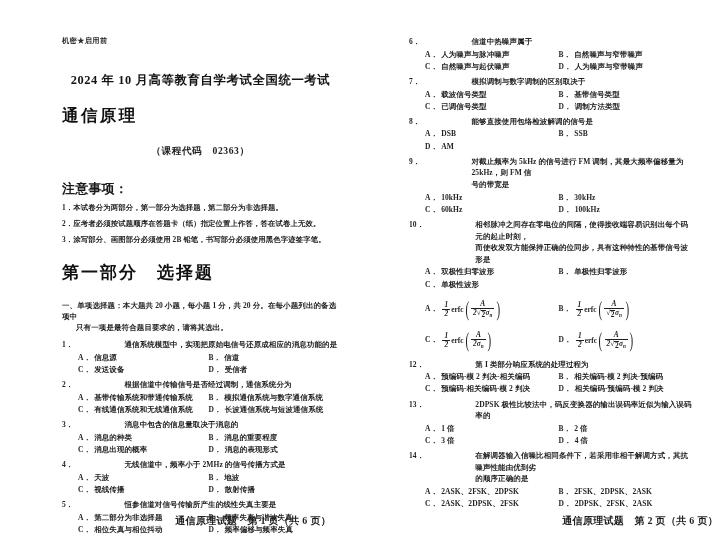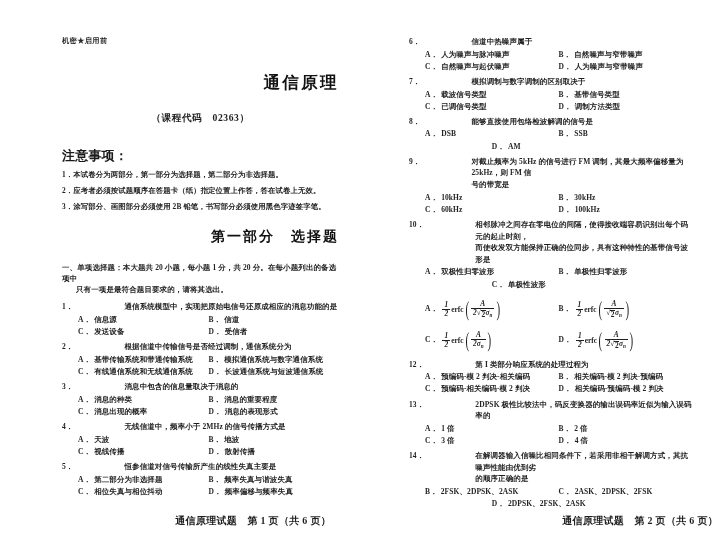--- a/index.html
+++ b/index.html
@@ -49,21 +49,21 @@
   .exam-title {
     text-align: center;
     font-size: 12.4px;
     font-weight: bold;
     letter-spacing: 0.6px;
     color: #141414;
     margin: 0 0 16px 0;
     white-space: nowrap;
   }
   .subject-title {
-    text-align: right;
+    text-align: left;
     font-size: 16.5px;
     font-weight: bold;
     letter-spacing: 2.4px;
     color: #111111;
     margin: 0 0 18px 0;
   }
   .course-code {
     text-align: center;
     font-size: 9.6px;
     font-weight: bold;
@@ -83,22 +83,22 @@
     font-size: 7.4px;
     font-weight: bold;
     letter-spacing: 0.1px;
     line-height: 1.2;
     margin: 0 0 7px 0;
     color: #232323;
   }
 
   
   .part-heading {
-    text-align: right;
-    font-size: 14px;
+    text-align: left;
+    font-size: 17px;
     font-weight: bold;
     letter-spacing: 2px;
     color: #111111;
     margin: 16px 0 16px 0;
   }
 
   
   .section-intro {
     font-size: 7.5px;
     font-weight: bold;
@@ -133,21 +133,20 @@
     padding-left: 48px;
   }
   .q-text .cont {
     display: block;
   }
   .opts {
     display: flex;
     flex-wrap: wrap;
     padding-left: 16px;
     margin-top: 1px;
-    justify-content: center;
   }
   .opt {
     font-size: 7.5px;
     font-weight: bold;
     line-height: 1.62;
     letter-spacing: 0.1px;
     color: #1f1f1f;
     box-sizing: border-box;
   }
   
@@ -235,20 +234,21 @@
 </style>
 </head>
 <body>
 
 <div class="scan">
 
   <div class="page page-left">
 
     <div class="secrecy">机密★启用前</div>
 
+    <div class="exam-title">2024 年 10 月高等教育自学考试全国统一考试</div>
     <div class="subject-title">通信原理</div>
     <div class="course-code">（课程代码　02363）</div>
 
     <div class="notes-title">注意事项：</div>
     <div class="note-line">1．本试卷分为两部分，第一部分为选择题，第二部分为非选择题。</div>
     <div class="note-line">2．应考者必须按试题顺序在答题卡（纸）指定位置上作答，答在试卷上无效。</div>
     <div class="note-line">3．涂写部分、画图部分必须使用 2B 铅笔，书写部分必须使用黑色字迹签字笔。</div>
 
     <div class="part-heading">第一部分　选择题</div>
 
@@ -466,20 +466,21 @@
             <div class="opt"><span class="opt-label">C．</span><span>3 倍</span></div>
             <div class="opt"><span class="opt-label">D．</span><span>4 倍</span></div>
           </div>
         </div>
         <div class="q">
           <div class="q-stem">
             <span class="q-num">14．</span>
             <span class="q-text">在解调器输入信噪比相同条件下，若采用非相干解调方式，其抗噪声性能由优到劣<span class="cont">的顺序正确的是</span></span>
           </div>
           <div class="opts cols2">
+            <div class="opt"><span class="opt-label">A．</span><span>2ASK、2FSK、2DPSK</span></div>
             <div class="opt"><span class="opt-label">B．</span><span>2FSK、2DPSK、2ASK</span></div>
             <div class="opt"><span class="opt-label">C．</span><span>2ASK、2DPSK、2FSK</span></div>
             <div class="opt"><span class="opt-label">D．</span><span>2DPSK、2FSK、2ASK</span></div>
           </div>
         </div>
       </div>
     <div class="footer">通信原理试题　第 2 页（共 6 页）</div>
   </div>
 
 </div>

